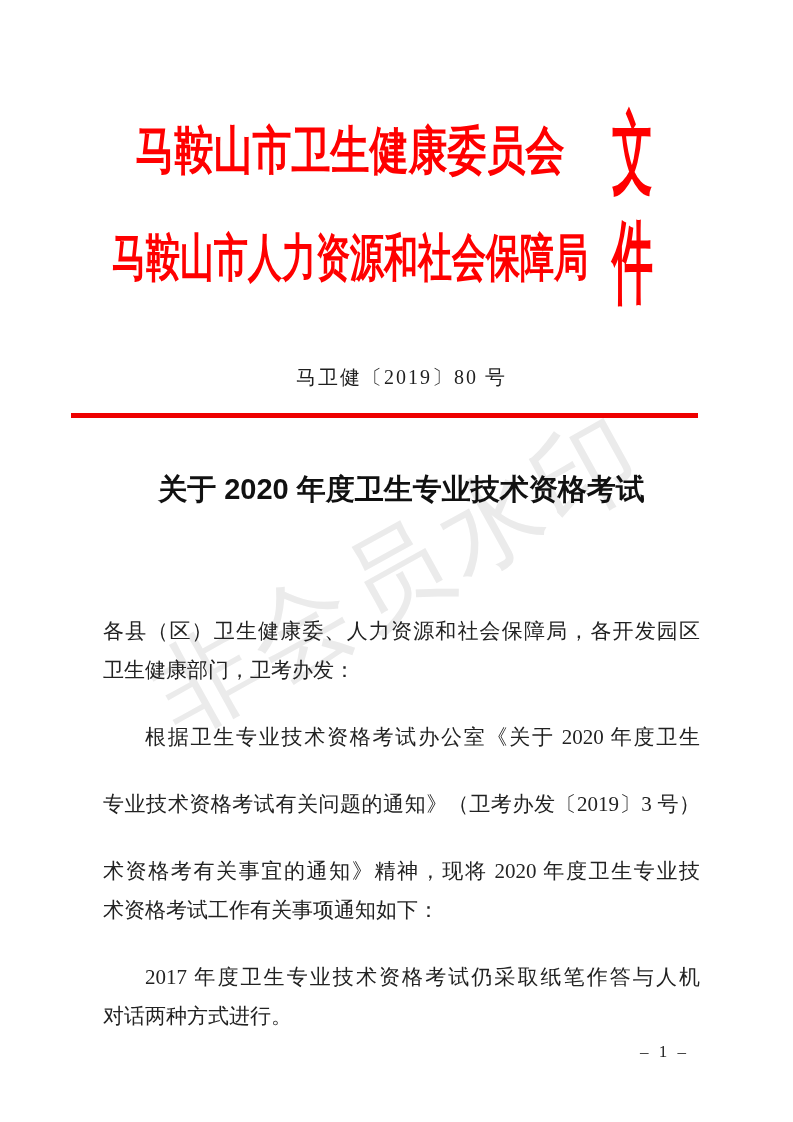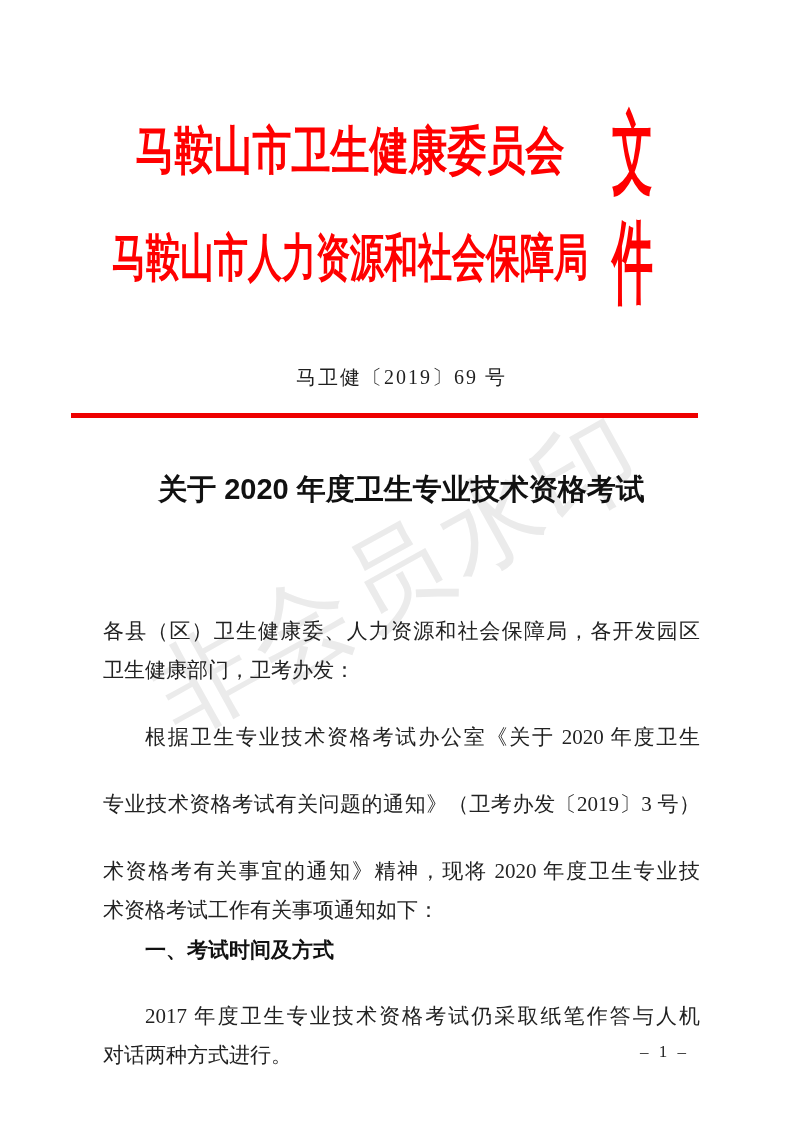--- a/index.html
+++ b/index.html
@@ -130,36 +130,35 @@
   <div class="content">
 
     <div class="org org1">马鞍山市卫生健康委员会</div>
     <div class="org org2">马鞍山市人力资源和社会保障局</div>
 
     <div class="doctype">
       <div class="ch">文</div>
       <div class="ch">件</div>
     </div>
 
-    <div class="docnum">马卫健〔2019〕69 号</div>
+    <div class="docnum">马卫健〔2019〕80 号</div>
 
     <div class="redline"></div>
 
     <div class="title">
       <div>关于 2020 年度卫生专业技术资格考试</div>
     </div>
 
     <div class="bodytext">
       <div class="line j">各县（区）卫生健康委、人力资源和社会保障局，各开发园区</div>
       <div class="line">卫生健康部门，卫考办发：</div>
       <div class="line j ind">根据卫生专业技术资格考试办公室《关于 2020 年度卫生</div>
       <div class="line j">专业技术资格考试有关问题的通知》（卫考办发〔2019〕3 号）</div>
       <div class="line j">术资格考有关事宜的通知》精神，现将 2020 年度卫生专业技</div>
       <div class="line">术资格考试工作有关事项通知如下：</div>
-      <div class="line hd ind">一、考试时间及方式</div>
       <div class="line j ind">2017 年度卫生专业技术资格考试仍采取纸笔作答与人机</div>
       <div class="line">对话两种方式进行。</div>
     </div>
 
     <div class="pagenum">– 1 –</div>
 
   </div>
 </div>
 
 </body></html>

